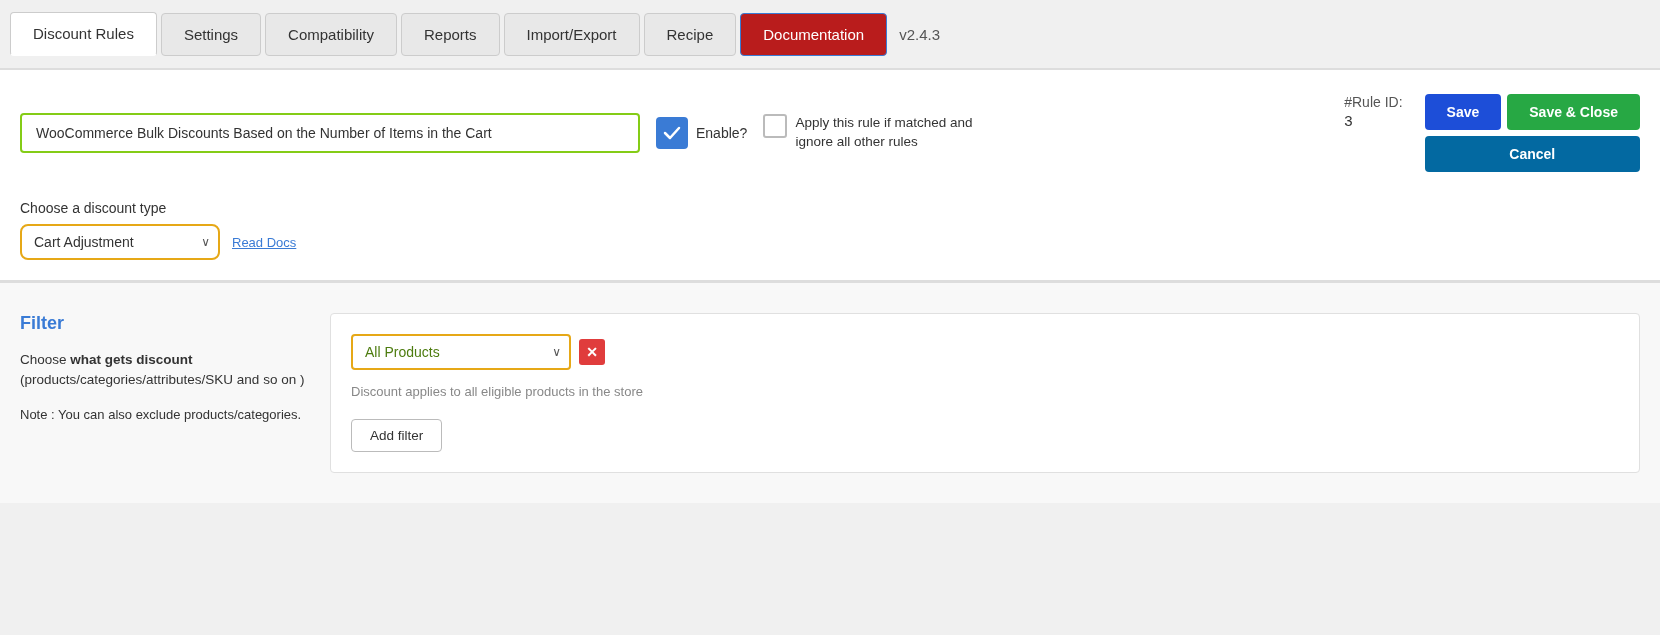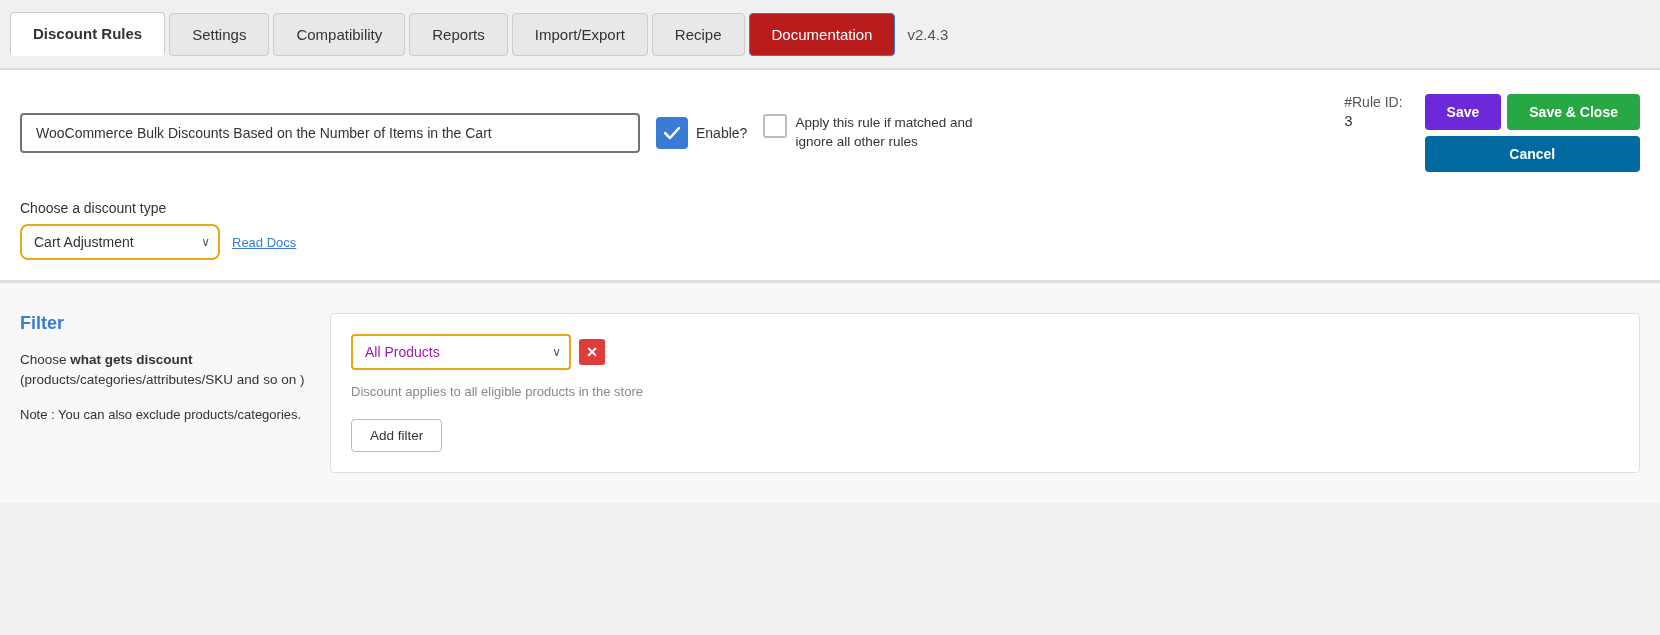--- a/index.html
+++ b/index.html
@@ -1,45 +1,45 @@
 <!DOCTYPE html>
 <html><head>
   <meta charset="utf-8">
   <style>
     * { box-sizing: border-box; margin: 0; padding: 0; }
     body { font-family: -apple-system, BlinkMacSystemFont, 'Segoe UI', Arial, sans-serif; font-size: 14px; background: #f0f0f0; color: #333; }
 
     
     .top-nav { background: #f0f0f0; border-bottom: 2px solid #ddd; display: flex; align-items: center; padding: 0 10px; height: 70px; gap: 4px; }
     .nav-tab { background: #e8e8e8; border: 1px solid #ccc; border-radius: 4px; padding: 12px 22px; font-size: 15px; cursor: pointer; color: #333; font-weight: 500; }
-    .nav-tab.active { background: white; border-bottom: 2px solid white; font-weight: 700; }
+    .nav-tab.active { background: white; border-bottom: 2px solid white; font-weight: 400; }
     .nav-tab.blue { background: #b91c1c; color: white; border-color: #3a7bd5; }
     .version-label { font-size: 15px; color: #555; margin-left: 8px; }
 
     
     .rule-config-section { background: white; padding: 24px 20px 20px 20px; border-bottom: 3px solid #ddd; }
     .rule-config-row1 { display: flex; align-items: center; gap: 16px; flex-wrap: wrap; }
 
-    .rule-name-input { border: 2px solid #737373; border-radius: 4px; padding: 10px 14px; font-size: 14px; width: 620px; outline: none; color: #333; }
+    .rule-name-input { border: 2px solid #84cc16; border-radius: 4px; padding: 10px 14px; font-size: 14px; width: 620px; outline: none; color: #333; }
 
     .enable-group { display: flex; align-items: center; gap: 8px; }
     .enable-checkbox-btn { background: #3a7bd5; border: none; border-radius: 4px; width: 32px; height: 32px; display: flex; align-items: center; justify-content: center; cursor: pointer; }
     .enable-checkbox-btn svg { width: 18px; height: 18px; }
     .enable-label { font-size: 14px; color: #333; }
 
     .ignore-checkbox { width: 24px; height: 24px; border: 2px solid #bbb; border-radius: 3px; display: inline-block; background: white; flex-shrink: 0; }
     .ignore-text { font-size: 13.5px; color: #333; max-width: 200px; line-height: 1.4; }
 
     .rule-id-block { display: flex; flex-direction: column; align-items: flex-start; margin-left: auto; }
     .rule-id-label { font-size: 14px; color: #555; }
     .rule-id-number { font-size: 15px; color: #333; font-weight: 500; margin-top: 2px; }
 
     .btn-group { display: flex; flex-direction: column; gap: 6px; margin-left: 12px; }
     .btn-row { display: flex; gap: 6px; }
-    .btn-save { background: #6d28d9; color: white; border: none; border-radius: 4px; padding: 10px 22px; font-size: 14px; font-weight: 600; cursor: pointer; }
+    .btn-save { background: #1d4ed8; color: white; border: none; border-radius: 4px; padding: 10px 22px; font-size: 14px; font-weight: 600; cursor: pointer; }
     .btn-save-close { background: #27a844; color: white; border: none; border-radius: 4px; padding: 10px 22px; font-size: 14px; font-weight: 600; cursor: pointer; }
     .btn-cancel { background: #0369a1; color: white; border: none; border-radius: 4px; padding: 10px 22px; font-size: 14px; font-weight: 600; cursor: pointer; width: 100%; }
 
     
     .discount-type-row { margin-top: 28px; }
     .discount-type-label { font-size: 14px; color: #333; margin-bottom: 8px; }
     .discount-type-select-wrap { display: flex; align-items: center; gap: 12px; }
     .discount-select { border: 2px solid #e6a817; border-radius: 8px; padding: 8px 12px; font-size: 14px; background: white; appearance: none; width: 200px; cursor: pointer; color: #333; }
     .select-wrapper { position: relative; display: inline-block; }
     .select-wrapper::after { content: '∨'; position: absolute; right: 10px; top: 50%; transform: translateY(-50%); pointer-events: none; font-size: 12px; color: #555; }
@@ -49,21 +49,21 @@
     .filter-section { background: #f8f8f8; display: flex; gap: 0; padding: 30px 20px 30px 20px; }
     .filter-left { width: 310px; flex-shrink: 0; padding-right: 20px; }
     .filter-title { font-size: 18px; color: #3a7bd5; font-weight: 600; margin-bottom: 16px; }
     .filter-desc { font-size: 13.5px; color: #333; line-height: 1.5; }
     .filter-desc strong { font-weight: 700; }
     .filter-note { font-size: 13px; color: #333; margin-top: 14px; line-height: 1.5; }
 
     .filter-right { flex: 1; background: white; border: 1px solid #e0e0e0; border-radius: 4px; padding: 20px 20px 20px 20px; }
     .filter-row { display: flex; align-items: center; gap: 8px; margin-bottom: 14px; }
     .filter-select-wrap { position: relative; display: inline-block; }
-    .filter-select { border: 2px solid #e6a817; border-radius: 4px; padding: 8px 32px 8px 12px; font-size: 14px; background: white; appearance: none; width: 220px; cursor: pointer; color: #a21caf; }
+    .filter-select { border: 2px solid #e6a817; border-radius: 4px; padding: 8px 32px 8px 12px; font-size: 14px; background: white; appearance: none; width: 220px; cursor: pointer; color: #4d7c0f; }
     .filter-select-wrap::after { content: '∨'; position: absolute; right: 10px; top: 50%; transform: translateY(-50%); pointer-events: none; font-size: 12px; color: #555; }
     .remove-btn { background: #e03c3c; border: none; border-radius: 3px; width: 26px; height: 26px; display: flex; align-items: center; justify-content: center; cursor: pointer; color: white; font-size: 14px; font-weight: 700; flex-shrink: 0; }
     .filter-hint { font-size: 13px; color: #888; margin-bottom: 20px; }
     .add-filter-btn { background: white; border: 1px solid #bbb; border-radius: 4px; padding: 8px 18px; font-size: 13.5px; color: #333; cursor: pointer; }
   </style>
 </head>
 <body>
 
 <nav class="top-nav">
   <button class="nav-tab active">Discount Rules</button>

